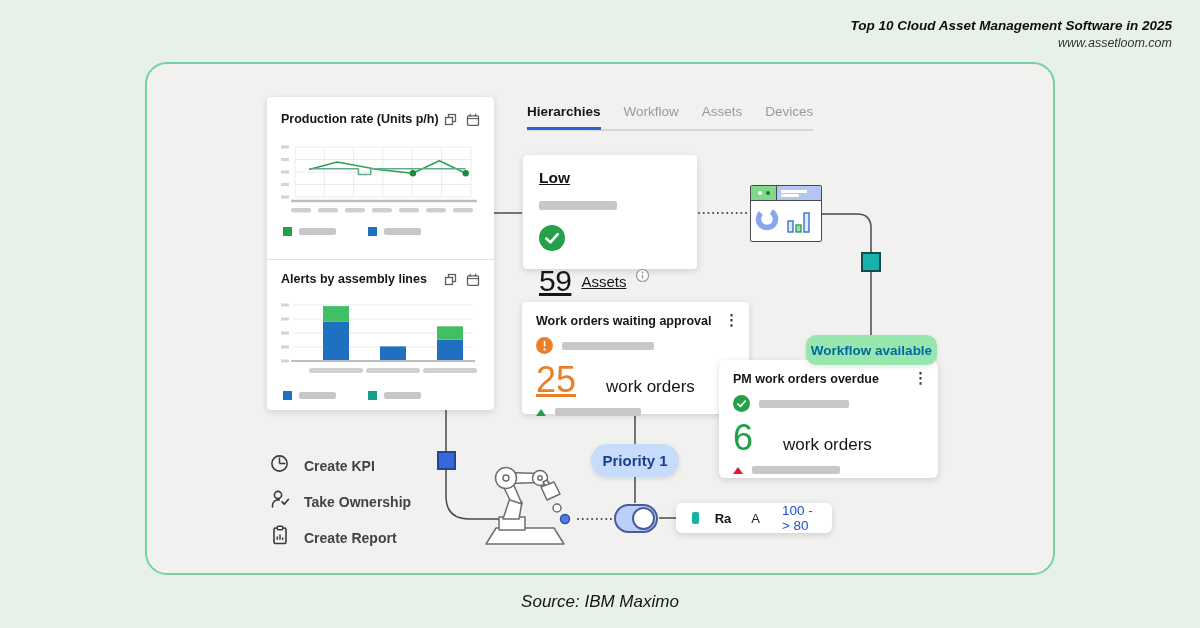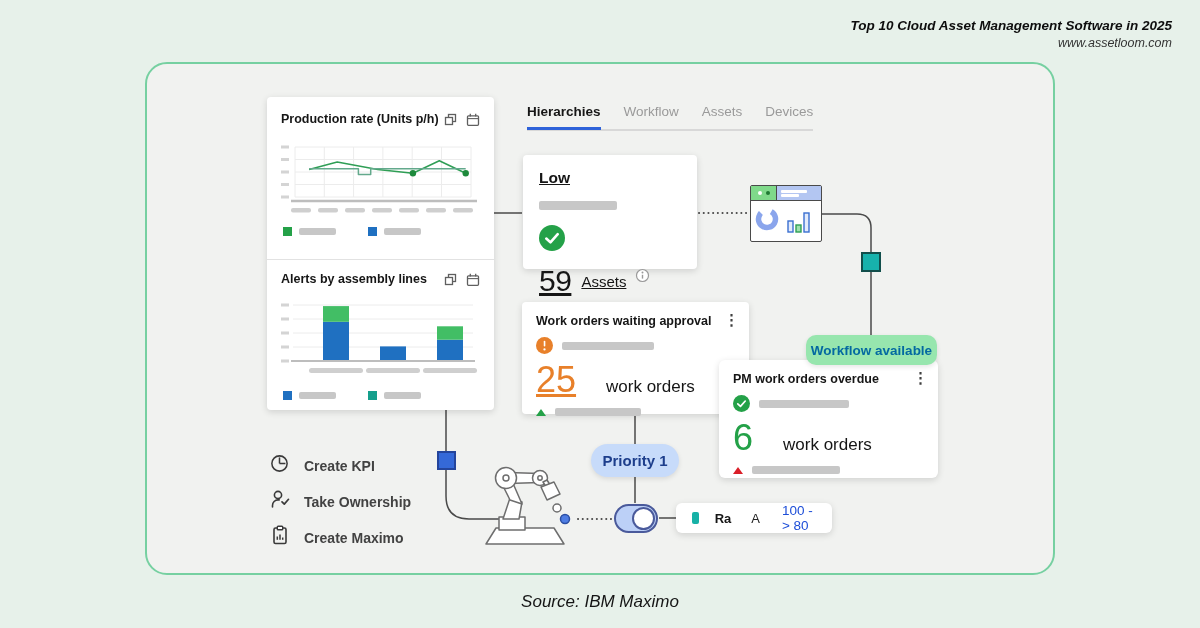--- a/index.html
+++ b/index.html
@@ -379,21 +379,21 @@
     <div class="action-row">
       <span class="action-ic">
         <svg width="22" height="22" viewBox="0 0 22 22">
           <rect x="5" y="4" width="12" height="15.5" rx="1.5" fill="none" stroke="#3a3a3a" stroke-width="1.6"></rect>
           <rect x="8.3" y="2.3" width="5.4" height="3.4" rx="0.8" fill="#fff" stroke="#3a3a3a" stroke-width="1.4"></rect>
           <line x1="8.3" y1="15.8" x2="8.3" y2="12.5" stroke="#3a3a3a" stroke-width="1.5"></line>
           <line x1="11" y1="15.8" x2="11" y2="10.5" stroke="#3a3a3a" stroke-width="1.5"></line>
           <line x1="13.7" y1="15.8" x2="13.7" y2="13.5" stroke="#3a3a3a" stroke-width="1.5"></line>
         </svg>
       </span>
-      <span class="action-lb">Create Maximo</span>
+      <span class="action-lb">Create Report</span>
     </div>
   </div>
 
   <svg class="robot" width="110" height="100" viewBox="0 0 110 100">
     <polygon points="16,89 94,89 84,73 26,73"></polygon>
     <rect x="29" y="62" width="26" height="13"></rect>
     <polygon points="33,64 49,64 52,47 40,43"></polygon>
     <polygon points="40,45 52,49 42,26 32,29"></polygon>
     <polygon points="36,17.5 70,18.5 70,27.5 36,28.5"></polygon>
     <circle cx="36" cy="23" r="10.5"></circle>

